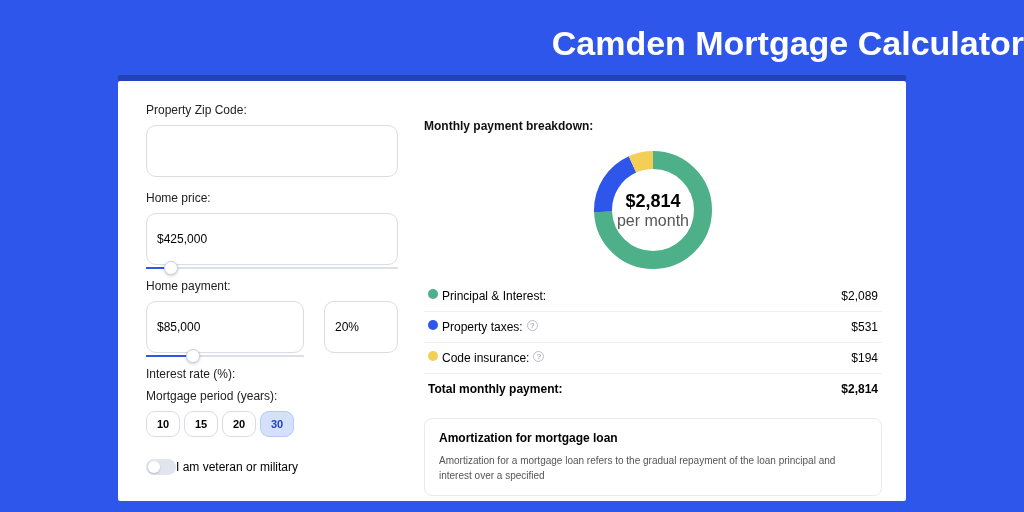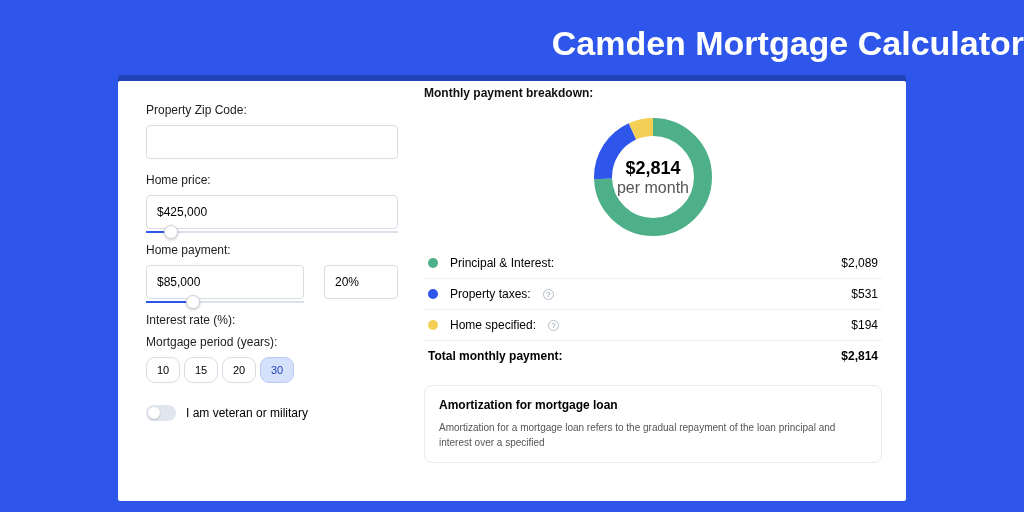--- a/index.html
+++ b/index.html
@@ -1,45 +1,45 @@
 <!DOCTYPE html>
 <html><head>
 <meta charset="utf-8">
 <style>
 *{box-sizing:border-box;margin:0;padding:0;font-family:-apple-system,BlinkMacSystemFont,"Segoe UI",Arial,sans-serif}
 body{background:#2e56ea;width:1024px;height:512px;overflow:hidden}
 .page-title{color:#fff;text-align:right;font-size:34px;font-weight:700;padding:24px 0 18px 0}
 .app-card{background:#fff;margin:0 auto;width:788px;height:420px;border-radius:2px;display:flex;position:relative;box-shadow:0 -6px 0 0 #2243b8}
 .left{width:296px;padding:22px 16px 0 28px}
-.right{flex:1;padding:5px 24px 0 10px}
+.right{flex:1;padding:38px 24px 0 10px}
 .lbl{font-size:12px;color:#222;margin-bottom:8px}
-.inp{width:100%;height:34px;border:1px solid #d9dde3;border-radius:4px;padding:0 10px;font-size:12px;margin-bottom:0}
+.inp{width:100%;height:52px;border:1px solid #d9dde3;border-radius:10px;padding:0 10px;font-size:12px;margin-bottom:0}
 .inp-wrap{margin-bottom:14px;position:relative}
 .slider-track{position:absolute;left:0;right:0;bottom:-4px;height:2px;background:#dbe0ea}
 .slider-fill{position:absolute;left:0;top:0;height:2px;background:#2e56ea}
 .slider-thumb{position:absolute;top:-6px;width:14px;height:14px;border-radius:50%;background:#fff;border:1px solid #ccd2dc;box-shadow:0 1px 3px rgba(0,0,0,.2)}
 .row2{display:flex;gap:20px}
 .row2 .inp-wrap{flex:1}
 .row2 .inp-wrap.small{flex:0 0 74px}
 .periods{display:flex;gap:4px;margin-top:6px}
-.period-btn{width:34px;height:26px;border:1px solid #d9dde3;background:#fff;font-size:11px;font-weight:400;border-radius:9px;cursor:pointer}
+.period-btn{width:34px;height:26px;border:1px solid #d9dde3;background:#fff;font-size:11px;font-weight:700;border-radius:9px;cursor:pointer}
 .period-btn.active{background:#d5e0fb;border-color:#b8c9f4;color:#2243b8}
-.toggle-row{display:flex;align-items:center;gap:10px;margin-top:22px}
+.toggle-row{display:flex;align-items:center;margin-top:22px}
 .toggle{width:30px;height:16px;background:#e1e5ee;border-radius:10px;position:relative}
 .toggle::after{content:"";position:absolute;left:2px;top:2px;width:12px;height:12px;background:#fff;border-radius:50%;box-shadow:0 1px 2px rgba(0,0,0,.2)}
 .sect-title{font-size:12px;font-weight:700;color:#111;margin-bottom:6px}
 .donut-wrap{display:flex;justify-content:center;padding:10px 0 10px 0}
 .donut{position:relative;width:122px;height:122px}
 .donut svg{transform:rotate(-90deg)}
 .donut-center{position:absolute;inset:0;display:flex;flex-direction:column;align-items:center;justify-content:center}
 .donut-amount{font-size:18px;font-weight:700}
 .donut-sub{font-size:16px;color:#555}
 .brk-row{display:flex;align-items:center;justify-content:space-between;padding:8px 4px;border-bottom:1px solid #eef0f4;font-size:12px}
 .brk-row.total{border-bottom:none;font-weight:700}
-.brk-left{display:flex;align-items:center;gap:12px}
+.brk-left{display:flex;align-items:flex-start;gap:4px}
 .dot{width:10px;height:10px;border-radius:50%}
 .help{width:11px;height:11px;border:1px solid #b8bec9;border-radius:50%;display:inline-flex;align-items:center;justify-content:center;font-size:8px;color:#8a92a3}
 .amort-box{border:1px solid #e8eaef;border-radius:8px;margin-top:14px;padding:12px 14px}
 .amort-title{font-size:12px;font-weight:700;margin-bottom:8px}
 .amort-text{font-size:10px;color:#555;line-height:1.5}
 </style>
 </head>
 <body>
 
 <h1 class="page-title">Camden Mortgage Calculator</h1>
@@ -120,21 +120,21 @@
           <div class="brk-left">
             <span class="dot" style="background:#2e56ea"></span>
             <span>Property taxes:</span> 
             <span class="help">?</span>
           </div>
           <div>$531</div>
         </div>
         <div class="brk-row">
           <div class="brk-left">
             <span class="dot" style="background:#f3cf55"></span>
-            <span>Home specified:</span> 
+            <span>Code insurance:</span> 
             <span class="help">?</span>
           </div>
           <div>$194</div>
         </div>
       </div>
 
     <div class="brk-row total">
       <div class="brk-left">
         <span>Total monthly payment:</span>
       </div>

